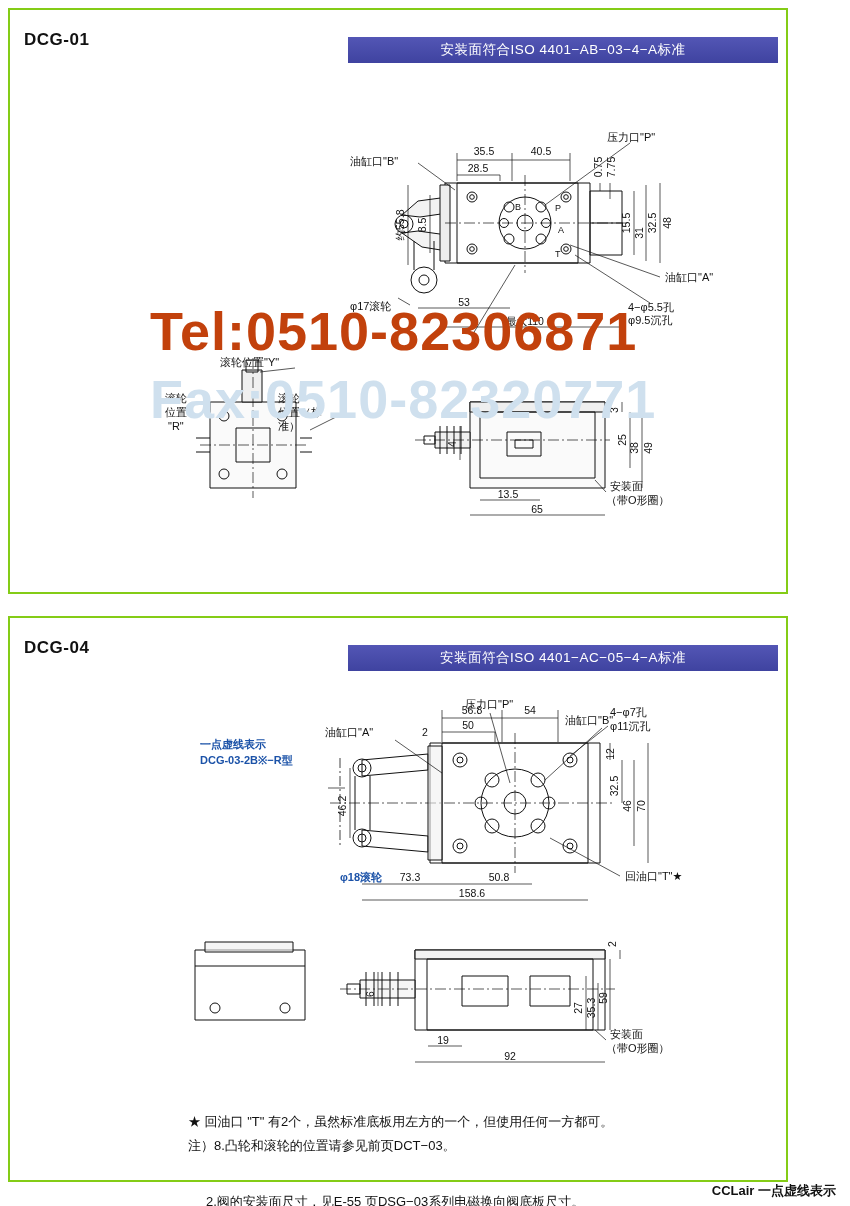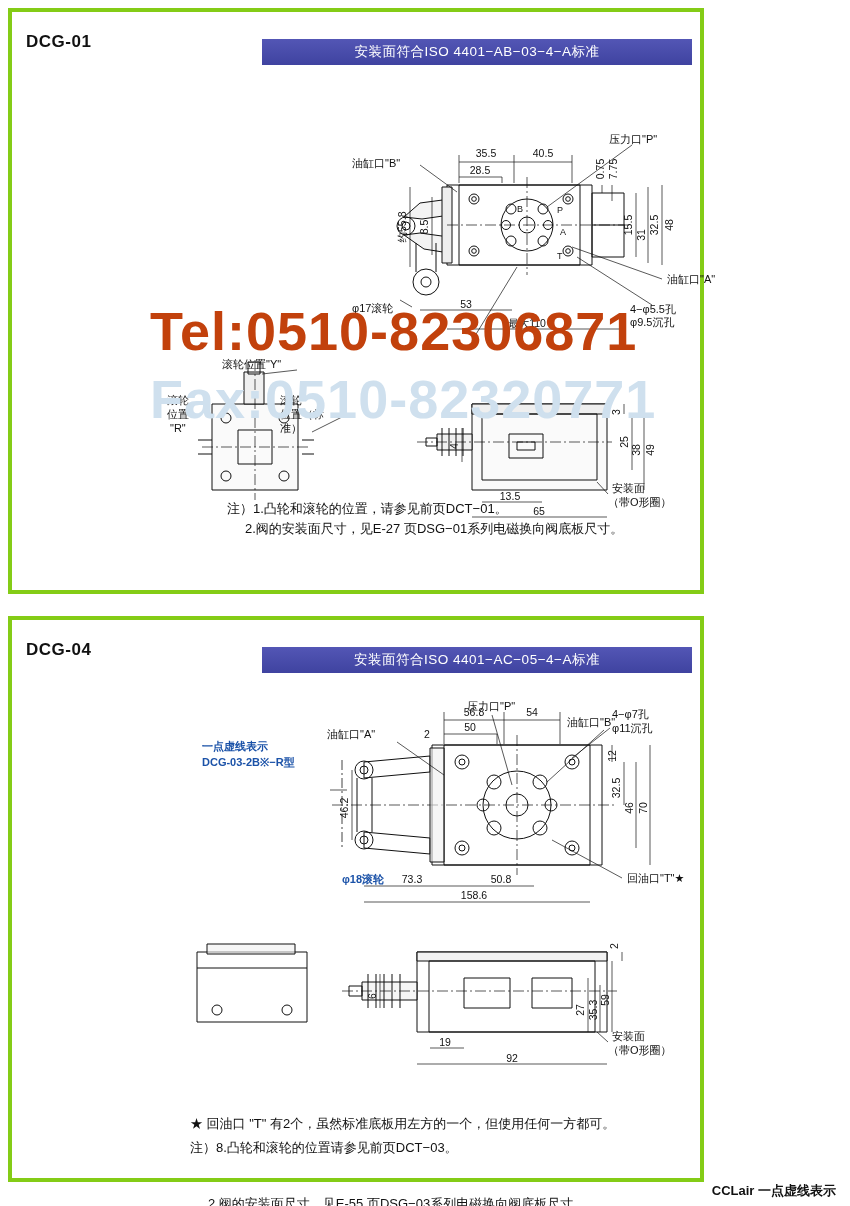--- a/index.html
+++ b/index.html
@@ -7,22 +7,22 @@
     width:850px;height:1206px;
     background:#ffffff;
     font-family:"Liberation Sans", sans-serif;
     color:#111;
     position:relative;
     overflow:hidden;
   }
   .panel{
     position:absolute;
     left:8px;
-    width:696px;
-    border:4px solid #84cc16;
+    width:780px;
+    border:2px solid #84cc16;
     box-sizing:border-box;
     background:#fff;
   }
   #panel1{top:8px;height:586px;}
   #panel2{top:616px;height:566px;}
 
   .panel-title{
     position:absolute;
     left:14px;top:20px;
     font-size:17px;
@@ -248,24 +248,20 @@
       <text x="155" y="76">位置</text>
       <text x="158" y="90">"R"</text>
       <text x="268" y="62">滚轮</text>
       <text x="268" y="76">位置（标</text>
       <text x="268" y="90">准）</text>
       <text x="600" y="150">安装面</text>
       <text x="596" y="164">（带O形圈）</text>
     </g>
   </svg>
 
-  <div class="notes" style="left:215px;top:487px;">
-    <div>注）1.凸轮和滚轮的位置，请参见前页DCT−01。</div>
-    <div style="padding-left:18px;">2.阀的安装面尺寸，见E-27 页DSG−01系列电磁换向阀底板尺寸。</div>
-  </div>
 </div>
 
 <div class="wm-tel">Tel:0510-82306871</div>
 <div class="wm-fax">Fax:0510-82320771</div>
 
 <div class="panel" id="panel2">
   <div class="panel-title">DCG-04</div>
   <div class="iso-bar">安装面符合ISO 4401−AC−05−4−A标准</div>
 
   <svg width="834" height="260" style="position:absolute;left:0;top:70px;">

